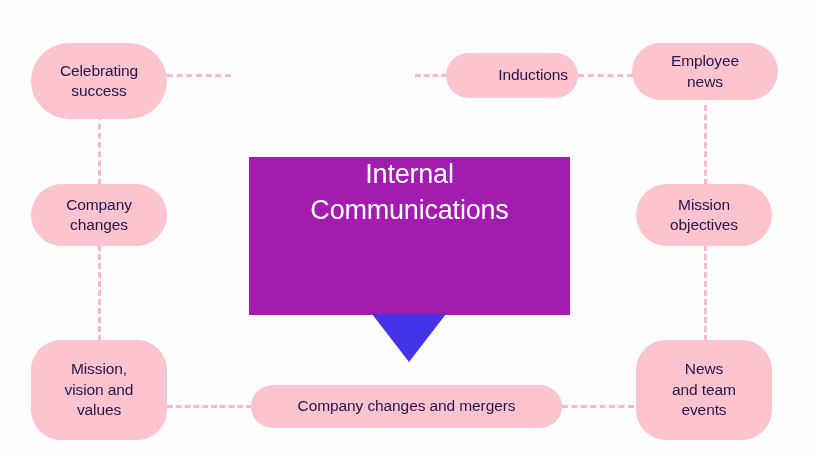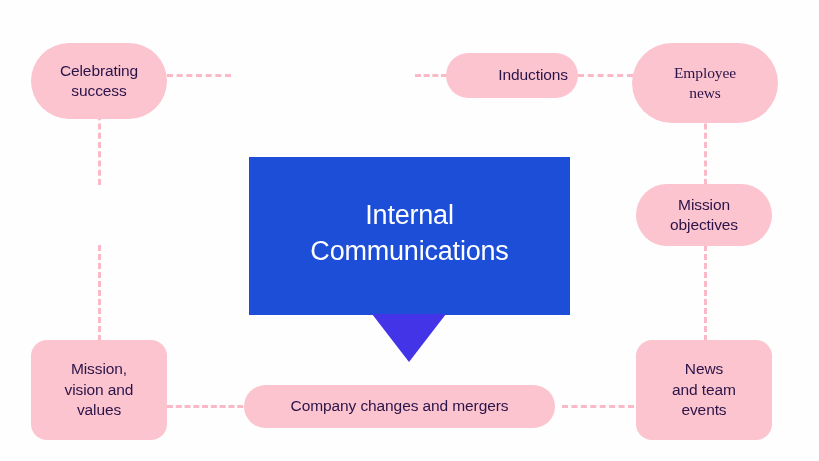--- a/index.html
+++ b/index.html
@@ -45,36 +45,36 @@
     justify-content: center;
     text-align: center;
     font-family: "Liberation Sans", sans-serif;
     font-size: 15.5px;
     line-height: 1.32;
     letter-spacing: -0.1px;
     box-sizing: border-box;
     padding: 2px 10px;
   }
   .node-pill   { border-radius: 999px; }
-  .node-soft   { border-radius: 16px; }
+  .node-soft   { border-radius: 30px; }
 
   
   #center-bubble {
     position: absolute;
     z-index: 2;
   }
   #center-bubble .bubble-body {
     position: absolute;
     left: 0;
     top: 0;
     width: 321px;
     height: 158px;
-    background: #1d4ed8;
+    background: #a21caf;
     display: flex;
-    align-items: center;
+    align-items: flex-start;
     justify-content: center;
   }
   #center-bubble .bubble-tail {
     position: absolute;
     left: 123px;
     top: 157px;
     width: 0;
     height: 0;
     border-left: 37px solid transparent;
     border-right: 37px solid transparent;
@@ -120,38 +120,42 @@
   <div class="node node-pill" style="left:31px; top:43px; width:136px; height:76px;">
     <span style="white-space:pre-line;">Celebrating
 success</span>
   </div>
 
 
   <div class="node node-pill" style="left:446px; top:53px; width:132px; height:45px;justify-content:flex-end;">
     <span style="white-space:pre-line;">Inductions</span>
   </div>
 
-  <div class="node node-pill" style="left:632px; top:43px; width:146px; height:80px;font-family:Liberation Serif, serif;">
+  <div class="node node-pill" style="left:632px; top:43px; width:146px; height:57px;">
     <span style="white-space:pre-line;">Employee
 news</span>
   </div>
 
+  <div class="node node-pill" style="left:31px; top:184px; width:136px; height:62px;">
+    <span style="white-space:pre-line;">Company
+changes</span>
+  </div>
 
   <div class="node node-pill" style="left:636px; top:184px; width:136px; height:62px;">
     <span style="white-space:pre-line;">Mission
 objectives</span>
   </div>
 
   <div class="node node-soft" style="left:31px; top:340px; width:136px; height:100px;">
     <span style="white-space:pre-line;">Mission,
 vision and
 values</span>
   </div>
 
-  <div class="node node-pill" style="left:244px; top:385px; width:311px; height:43px;justify-content:center;">
+  <div class="node node-pill" style="left:251px; top:385px; width:311px; height:43px;justify-content:center;">
     <span style="white-space:pre-line;">Company changes and mergers</span>
   </div>
 
   <div class="node node-soft" style="left:636px; top:340px; width:136px; height:100px;">
     <span style="white-space:pre-line;">News
 and team
 events</span>
   </div>
 
 </div>

